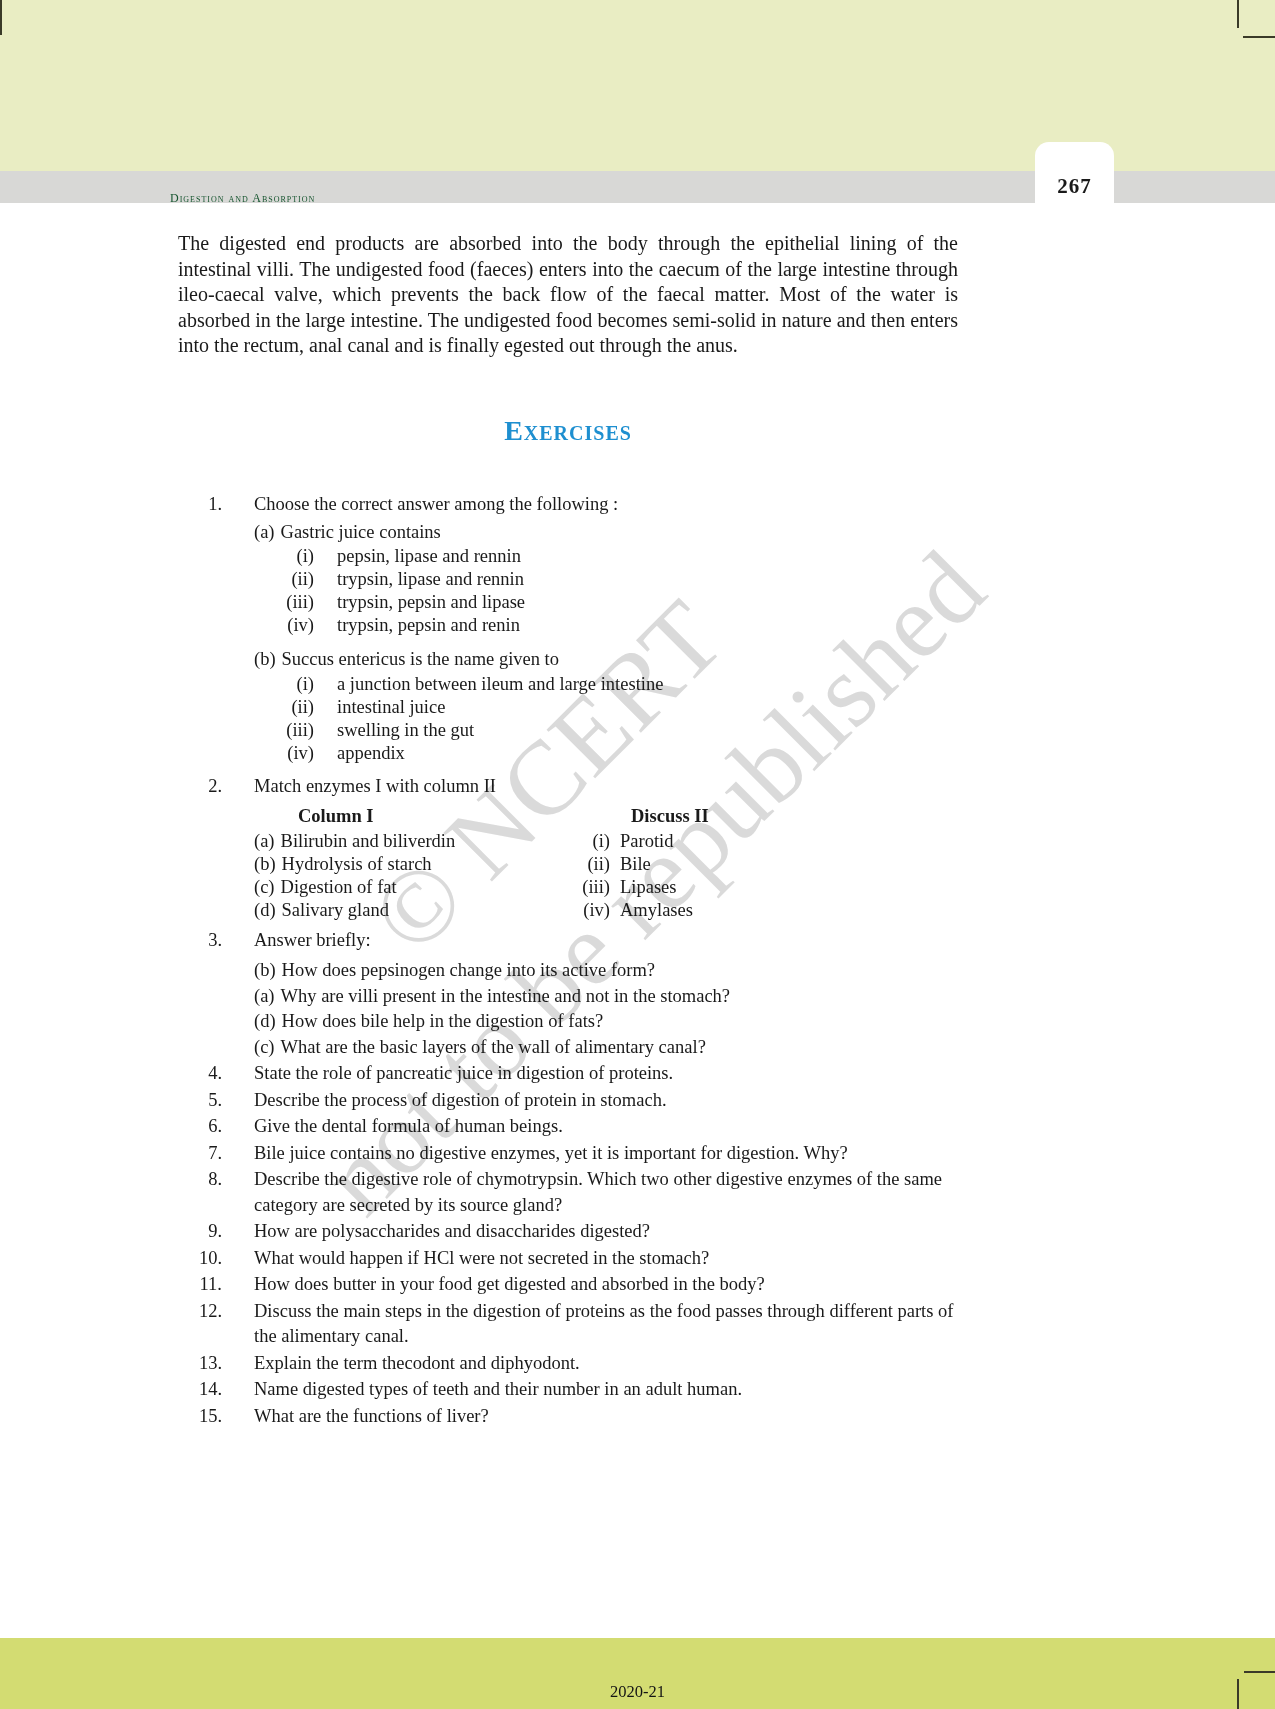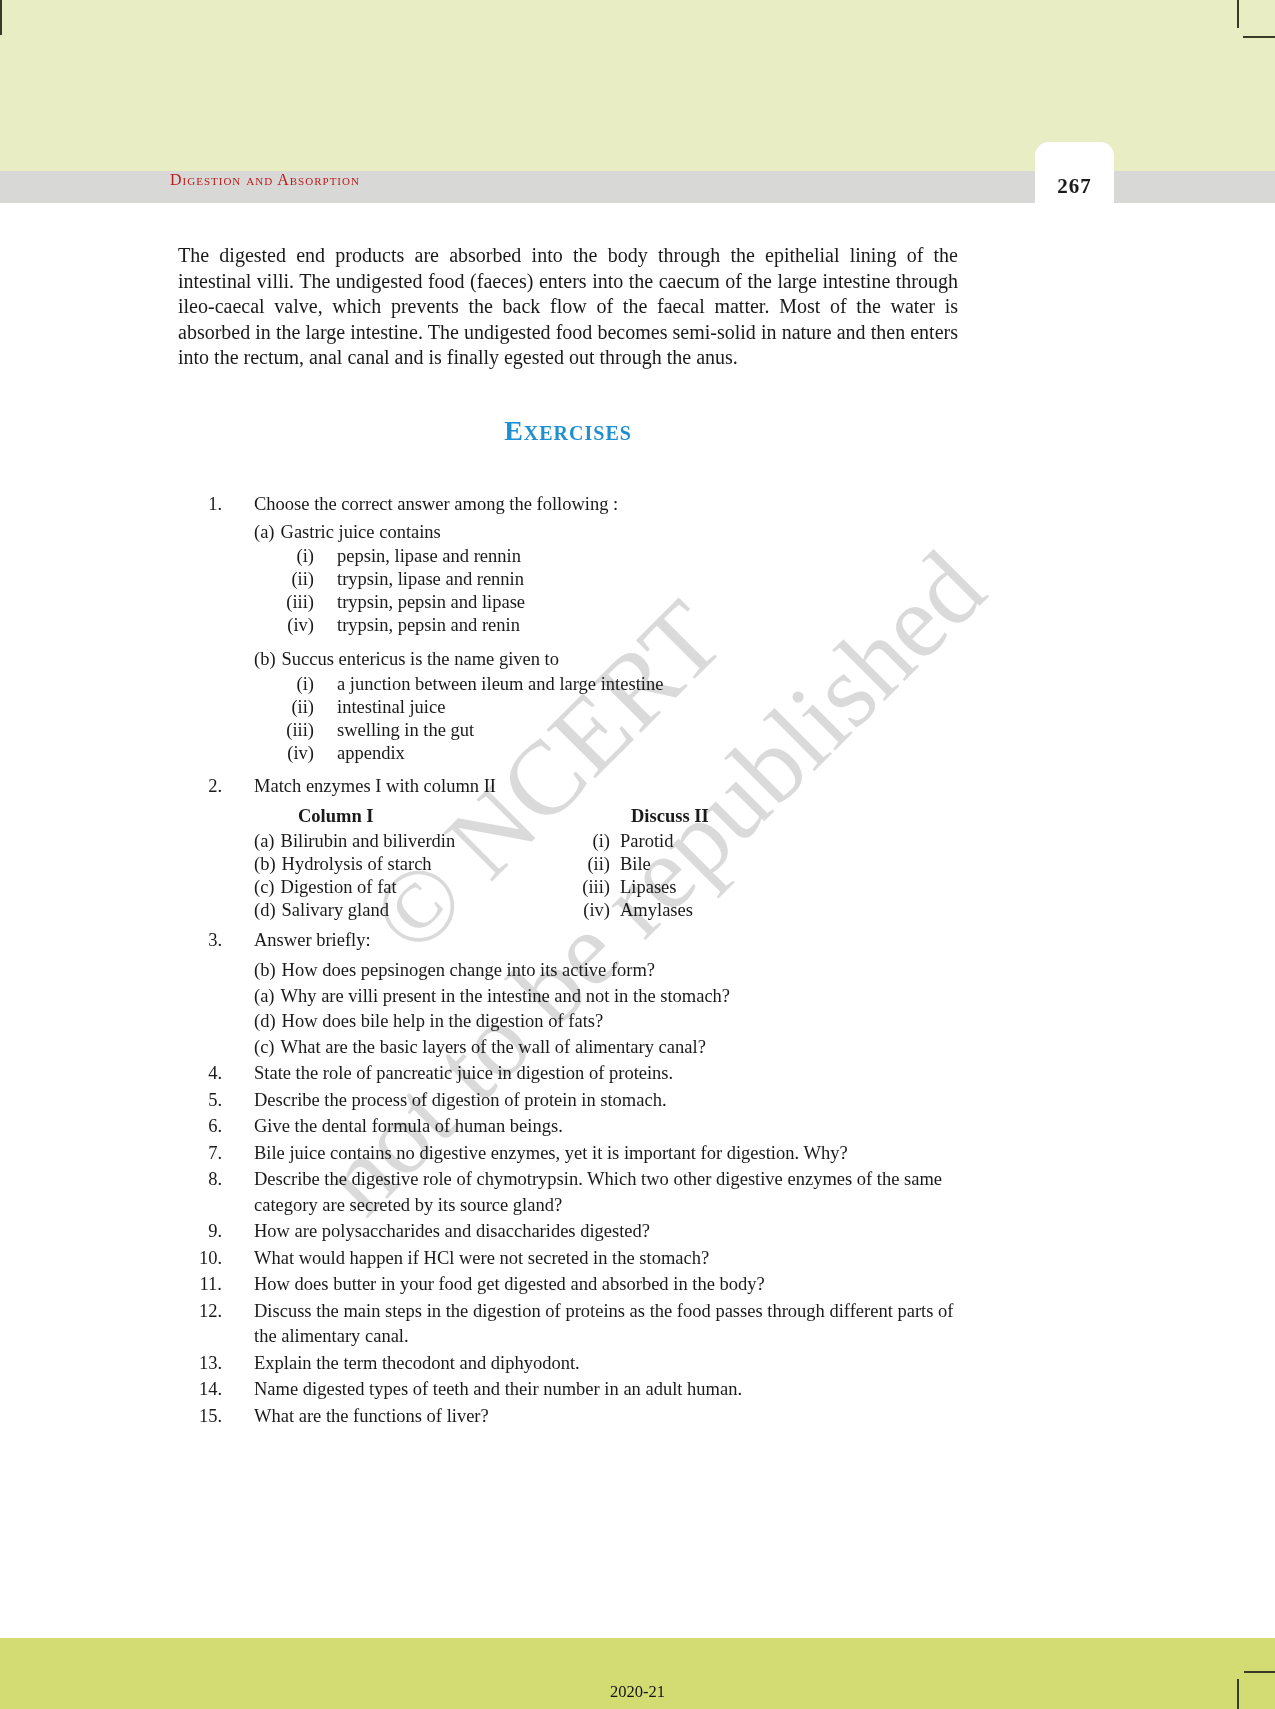--- a/index.html
+++ b/index.html
@@ -12,22 +12,22 @@
     --mark_dark:#3a3a28;
   }
   html,body{margin:0;padding:0;}
   .page{
     position:relative;width:1275px;height:1709px;background:#ffffff;overflow:hidden;
     font-family:"Liberation Serif","DejaVu Serif",serif;color:var(--text_black);
   }
   .band-top{position:absolute;left:0;top:0;width:1275px;height:171px;background:var(--band_top);}
   .header-band{position:absolute;left:0;top:171px;width:1275px;height:32px;background:var(--band_gray);}
   .chapter-title{
-    position:absolute;left:170px;top:0;font-variant:small-caps;font-size:16px;
-    letter-spacing:1px;color:#b91c1c;
+    position:absolute;left:170px;top:20px;font-variant:small-caps;font-size:12px;
+    letter-spacing:1px;color:#14532d;
   }
   .page-num-box{
     position:absolute;left:1035px;top:142px;width:79px;height:63px;background:#ffffff;
     border-radius:14px 14px 0 0;display:flex;align-items:flex-end;justify-content:center;z-index:3;
   }
   .page-num-box span{font-weight:bold;font-size:21px;padding-bottom:6px;letter-spacing:1px;}
   
   .mark{position:absolute;background:var(--mark_dark);z-index:4;}
   .mark-tl-v{left:0;top:0;width:2px;height:35px;}
   .mark-tr-v{left:1237px;top:0;width:2px;height:28px;}
@@ -36,21 +36,21 @@
   .mark-br-v{left:1237px;top:1679px;width:2px;height:30px;}
   
   .watermark{
     position:absolute;left:125px;top:680px;width:950px;text-align:center;
     transform:rotate(-45deg);font-size:105px;line-height:150px;
     color:var(--watermark_gray);z-index:0;white-space:nowrap;opacity:.55;
   }
   
   .content{position:absolute;left:178px;top:0;width:780px;z-index:1;}
   .intro{
-    position:absolute;left:0;top:243px;width:780px;margin:0;
+    position:absolute;left:0;top:231px;width:780px;margin:0;
     font-size:20px;line-height:25.5px;text-align:justify;
   }
   .exercises-heading{
     position:absolute;left:0;top:415px;width:780px;margin:0;text-align:center;
     font-variant:small-caps;font-weight:bold;font-size:28px;letter-spacing:1px;
     color:var(--accent_blue);
   }
   .questions{position:absolute;left:0;top:492px;width:784px;font-size:18.5px;line-height:25.5px;}
   .q{display:flex;margin-bottom:1px;}
   .q2{margin-top:9px;}

